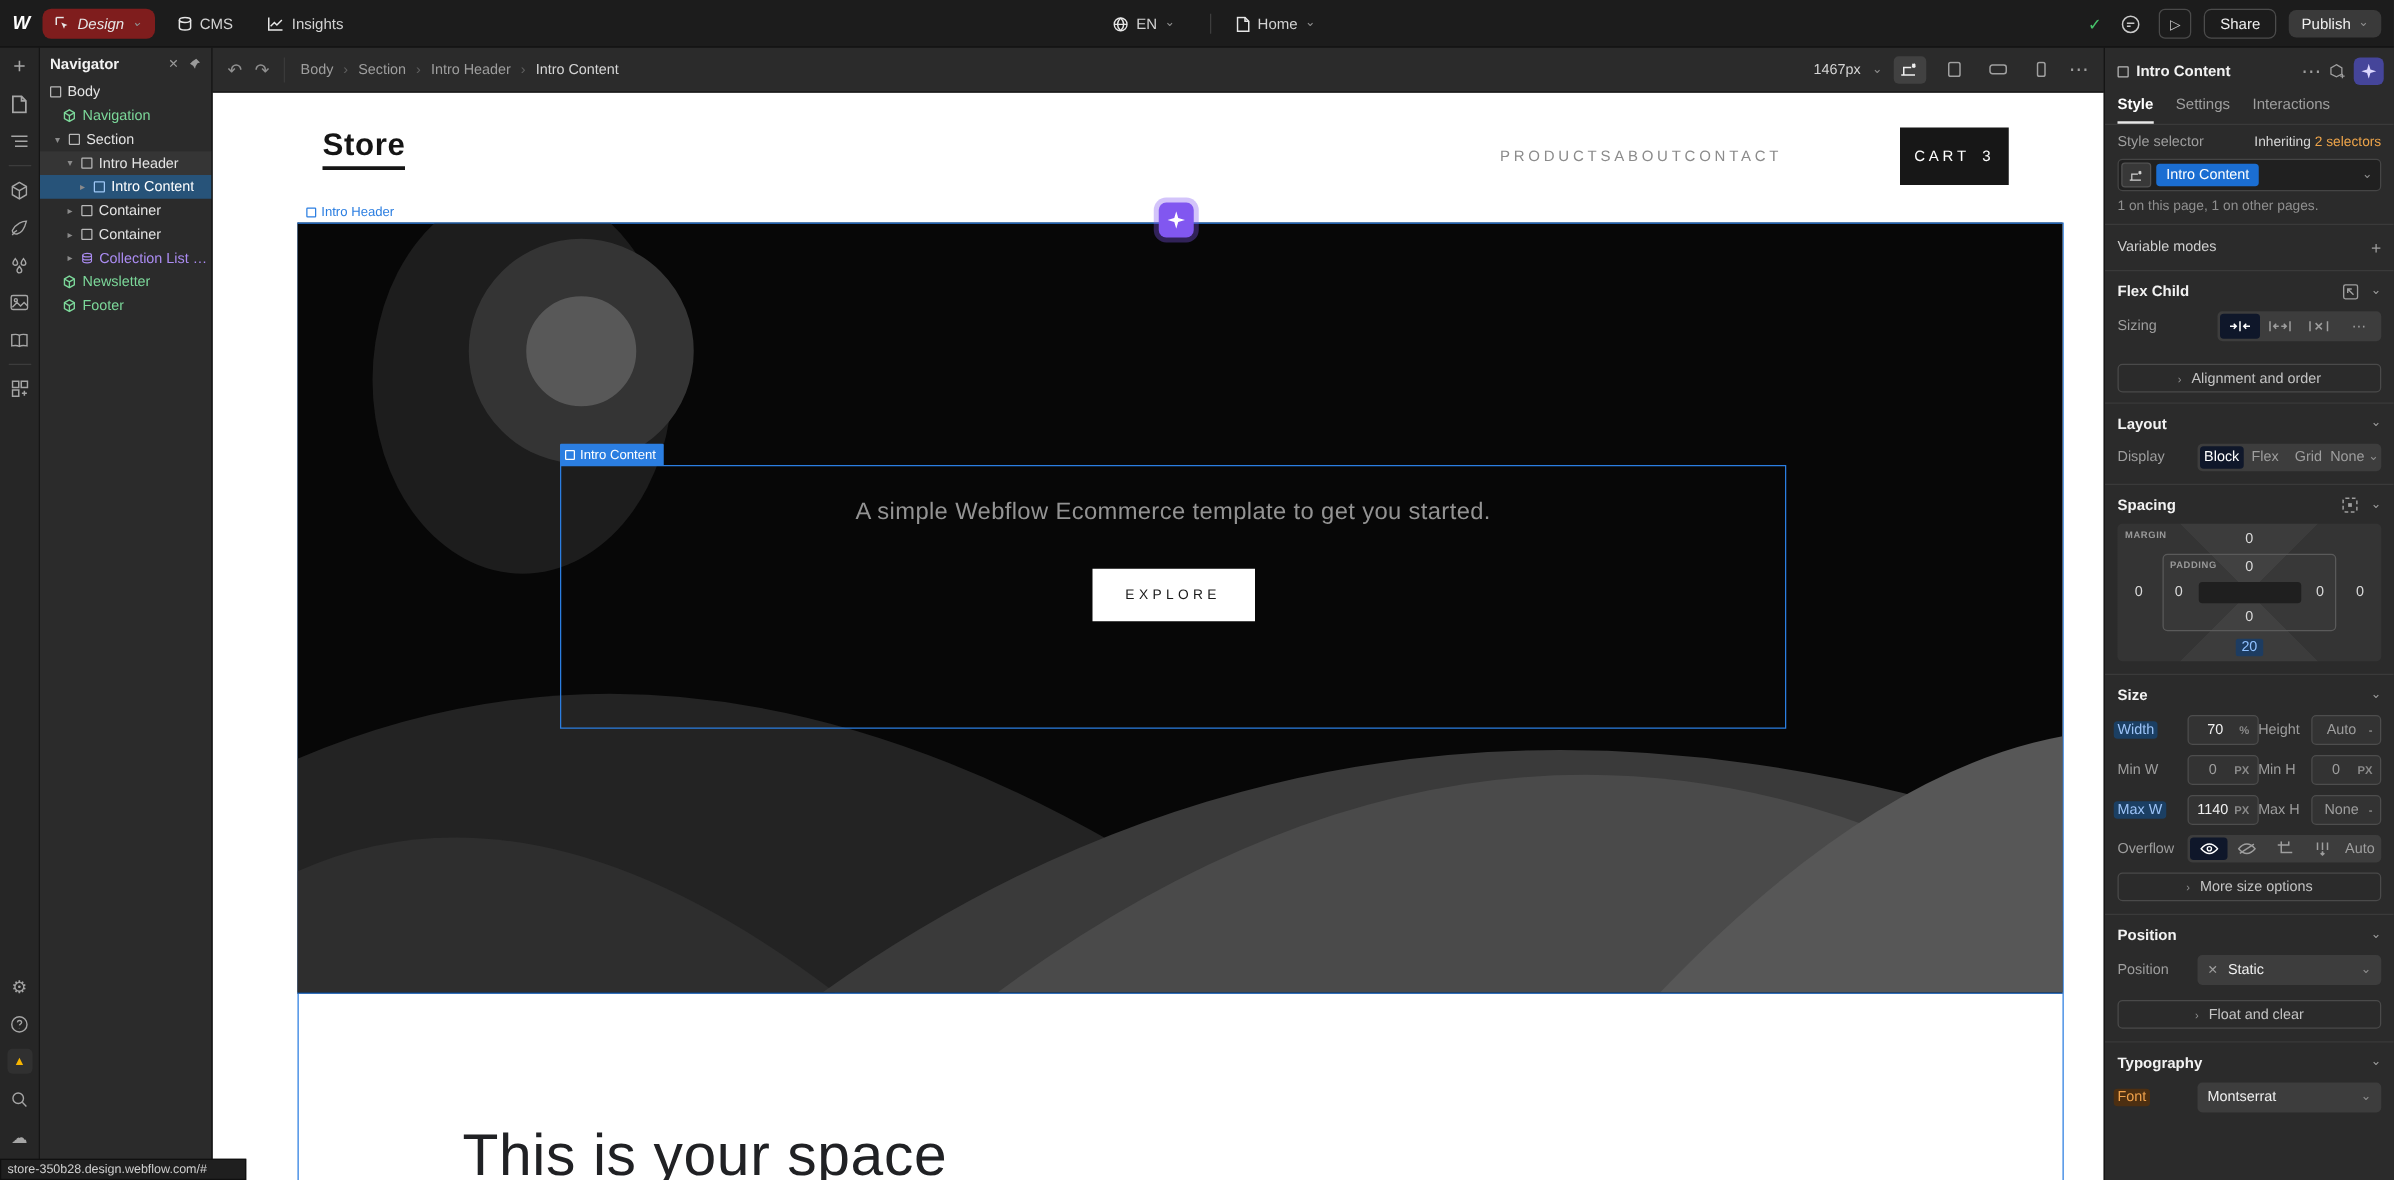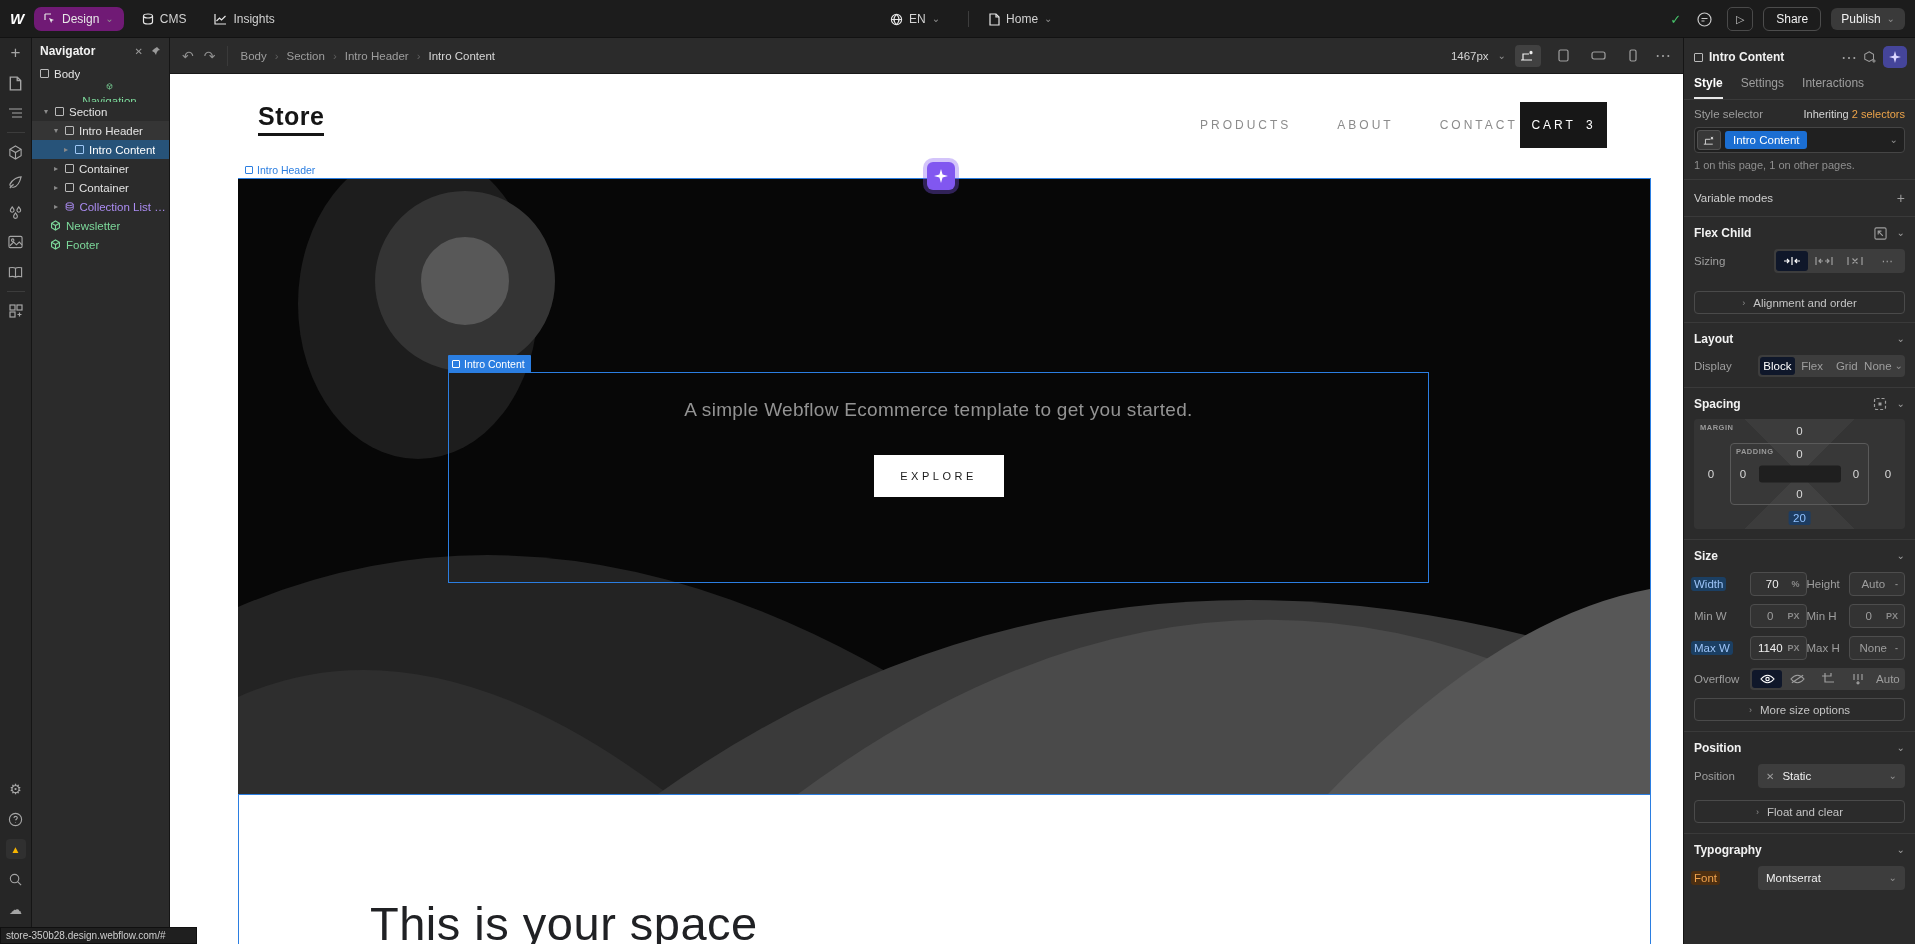--- a/index.html
+++ b/index.html
@@ -6,21 +6,21 @@
   html,body { width:1915px; height:944px; overflow:hidden; background:#1d1d1d;
               font-family:"Liberation Sans", sans-serif; -webkit-font-smoothing:antialiased; }
   svg { display:block; }
 
   
   #topbar { position:absolute; top:0; left:0; width:1915px; height:38px; background:#1c1c1c;
             border-bottom:1px solid #121212; display:flex; align-items:center; z-index:60; }
   .wlogo { width:34px; text-align:center; color:#fff; font-weight:900; font-style:italic; font-size:15px; }
   .tb-btn { display:flex; align-items:center; gap:6px; color:#e6e6e6; font-size:12px; padding:5px 10px;
             border-radius:7px; margin-right:8px; }
-  .tb-btn.filled { background:#701a75; }
+  .tb-btn.filled { background:#7f1d1d;font-style:italic; }
   .tb-label { color:#d2d2d2; font-size:12px; }
   .chev { color:#8f8f8f; font-size:10px; line-height:1; }
   .tb-center { position:absolute; left:880px; top:0; height:38px; display:flex; align-items:center; gap:10px; }
   .vdiv { width:1px; height:16px; background:#3d3d3d; }
   .tb-right { position:absolute; right:10px; top:0; height:38px; display:flex; align-items:center; gap:10px; }
   .save-check { color:#46c26a; font-size:13px; }
   .icon-btn { display:flex; align-items:center; justify-content:center; width:26px; height:24px;
               border-radius:5px; color:#c9c9c9; }
   .icon-btn.outline { border:1px solid #4a4a4a; }
   .btn-share { border:1px solid #4c4c4c; border-radius:6px; color:#f0f0f0; font-size:12px; padding:4px 12px; }
@@ -68,21 +68,21 @@
   .crumb:last-child { color:#d6d6d6; }
   .ct-right { margin-left:auto; display:flex; align-items:center; gap:9px; padding-right:12px; }
   .bp-size { color:#d4d4d4; font-size:11.5px; }
   .bp-btn { width:26px; height:22px; border-radius:4px; display:flex; align-items:center; justify-content:center; color:#a0a0a0; }
   .bp-btn.active { background:#414141; color:#f0f0f0; }
 
   
   #canvas { position:absolute; top:74px; left:170px; width:1513px; height:870px; background:#ffffff; overflow:hidden; z-index:10; }
   .store-logo { position:absolute; left:88px; top:28px; font-size:25px; font-weight:bold; color:#151515;
                 letter-spacing:.5px; border-bottom:3px solid #151515; padding-bottom:2px; }
-  .site-nav { position:absolute; top:44px; left:1030px; display:flex; align-items:center; gap:46px;
+  .site-nav { position:absolute; top:44px; left:1030px; display:flex; align-items:center; 
               font-size:12px; letter-spacing:3px; color:#8b8b8b; }
   .cart-btn { position:absolute; left:1350px; top:28px; width:87px; height:46px; background:#171717; color:#fff;
               font-size:12px; letter-spacing:3px; display:flex; align-items:center; justify-content:center; gap:10px; }
   .el-label { position:absolute; display:flex; align-items:center; gap:4px; font-size:10.5px; height:17px; padding:0 6px 0 4px; }
   .el-label .sq { width:8px; height:8px; }
   .label-header { left:71px; top:87px; background:#ffffff; color:#2b7ee1; }
   .label-header .sq { border-color:#2b7ee1; }
   .label-content { left:278px; top:281px; background:#2b7ee1; color:#fff; border-radius:1px 1px 0 0; }
   .label-content .sq { border-color:#fff; }
   #hero { position:absolute; left:68px; top:104px; width:1412px; height:617px; background:#070707;
@@ -320,21 +320,21 @@
     <span class="hic">
       <svg width="10" height="10" viewBox="0 0 10 10">
           <path d="M6 1l3 3-2 .5L5.5 7 5 9 3.5 6.5 1 5l2-2z" fill="currentColor"></path>
         </svg>
     </span>
   </div>
   <div class="nav-row" style="padding-left:8px;">
     <span class="sq"></span>
     <span class="nav-label">Body</span>
   </div>
-  <div class="nav-row green" style="padding-left:18px;flex-direction:column;">
+  <div class="nav-row green" style="padding-left:18px;">
     <svg width="11" height="11" viewBox="0 0 12 12">
         <path class="ic" d="M6 1l4.3 2.5v5L6 11 1.7 8.5v-5z"></path>
         <path class="ic" d="M1.7 3.5L6 6l4.3-2.5M6 6v5"></path>
       </svg>
     <span class="nav-label">Navigation</span>
   </div>
   <div class="nav-row" style="padding-left:10px;">
     <span class="caret">▾</span>
     <span class="sq"></span>
     <span class="nav-label">Section</span>

